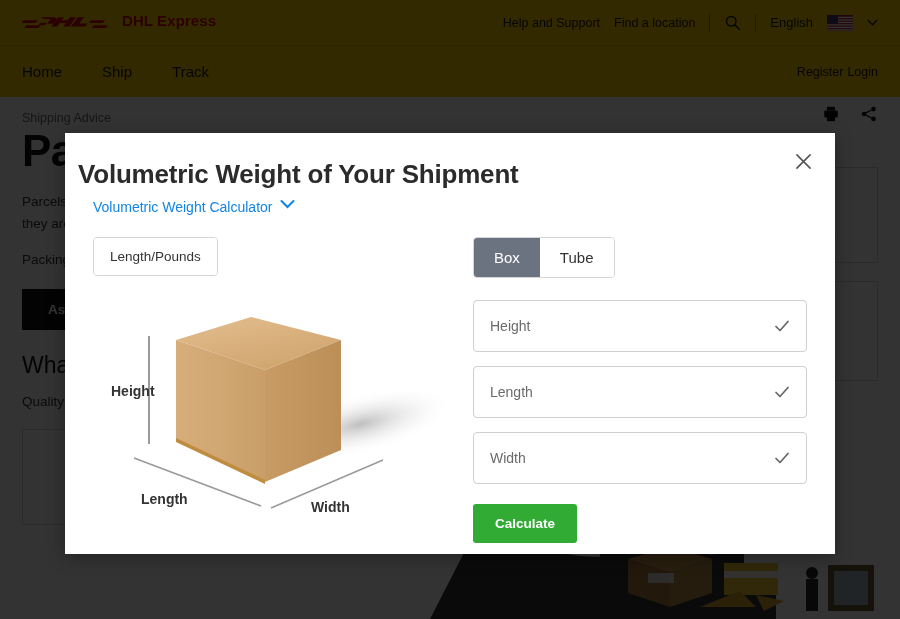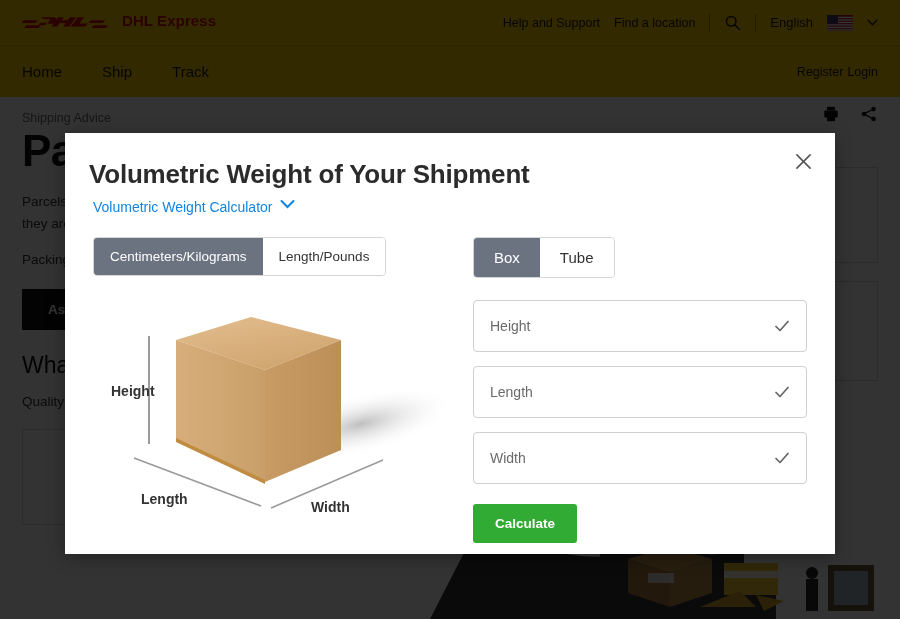--- a/index.html
+++ b/index.html
@@ -75,21 +75,21 @@
     position: absolute; left: 65px; top: 133px; width: 770px; height: 421px;
     background: #fff; box-shadow: 0 3px 16px rgba(0,0,0,.35);
   }
   .close {
     position:absolute; right: 18px; top: 14px; width: 28px; height: 28px;
     display:flex; align-items:center; justify-content:center; cursor:pointer;
     background: transparent; border: 0;
   }
   .close svg { width: 17px; height: 17px; display:block; }
 
-  .m-title { font-size: 26px; font-weight: bold; color: #2b2b2b; padding: 26px 0 0 24px; letter-spacing:-.2px; }
+  .m-title { font-size: 26px; font-weight: bold; color: #2b2b2b; padding: 26px 0 0 13px; letter-spacing:-.2px; }
   .m-sub { padding: 9px 0 0 28px; display:flex; align-items:flex-start; gap: 8px; }
   .m-sub a { font-size: 14px; color: #1285E4; text-decoration: none; }
   .m-sub svg { width: 15px; height: 10px; display:block; }
 
   .m-body { display:flex; padding: 22px 28px 0 28px; gap: 10px; }
   .col-left { width: 380px; }
   .col-right { width: 348px; padding-top: 0; }
 
   .seg { display:flex; border:1px solid #d5d5d5; border-radius: 4px; overflow:hidden; width: max-content; }
   .seg button {
@@ -272,21 +272,20 @@
       <svg viewBox="0 0 15 10">
         <path d="M1.5 2L7.5 8L13.5 2" fill="none" stroke="#1285E4" stroke-width="2.1" stroke-linecap="round"></path>
       </svg>
     </div>
 
     <div class="m-body">
 
       <div class="col-left">
 
         <div class="seg">
-          <button class="on">Centimeters/Kilograms</button>
           <button>Length/Pounds</button>
         </div>
 
         <div class="boxfig">
           <svg viewBox="0 0 370 240" width="370" height="240">
             <defs>
               <linearGradient id="gTop" x1="0" y1="0" x2="0.6" y2="1">
                 <stop offset="0" stop-color="#E2BE8E"></stop>
                 <stop offset="1" stop-color="#D0A56F"></stop>
               </linearGradient>

